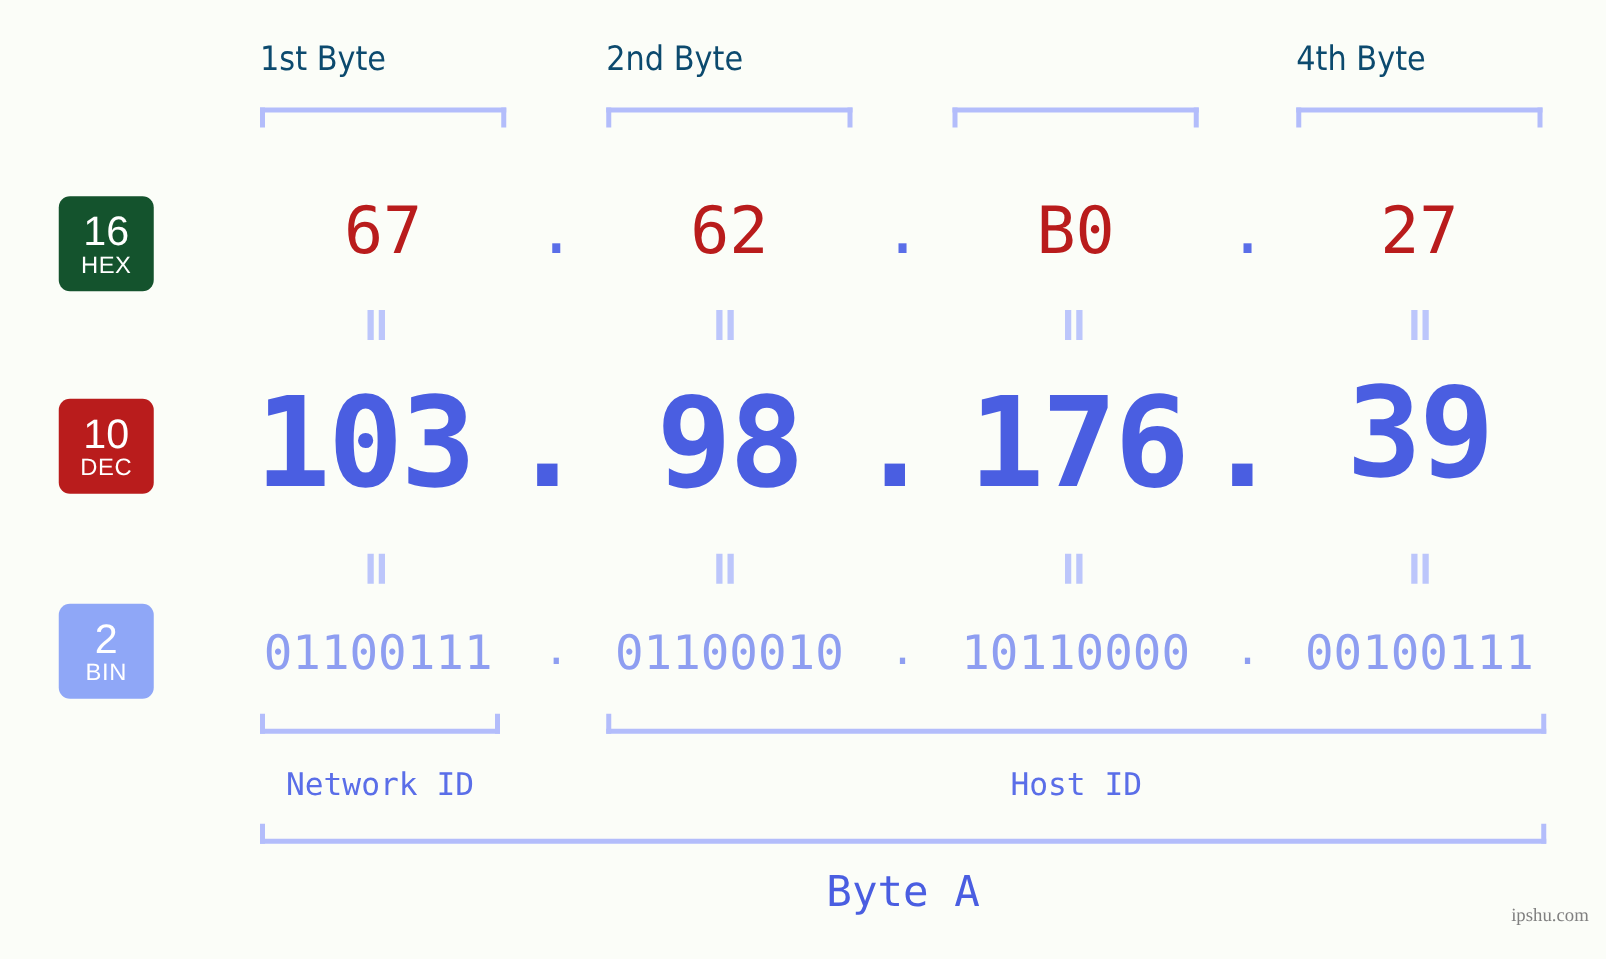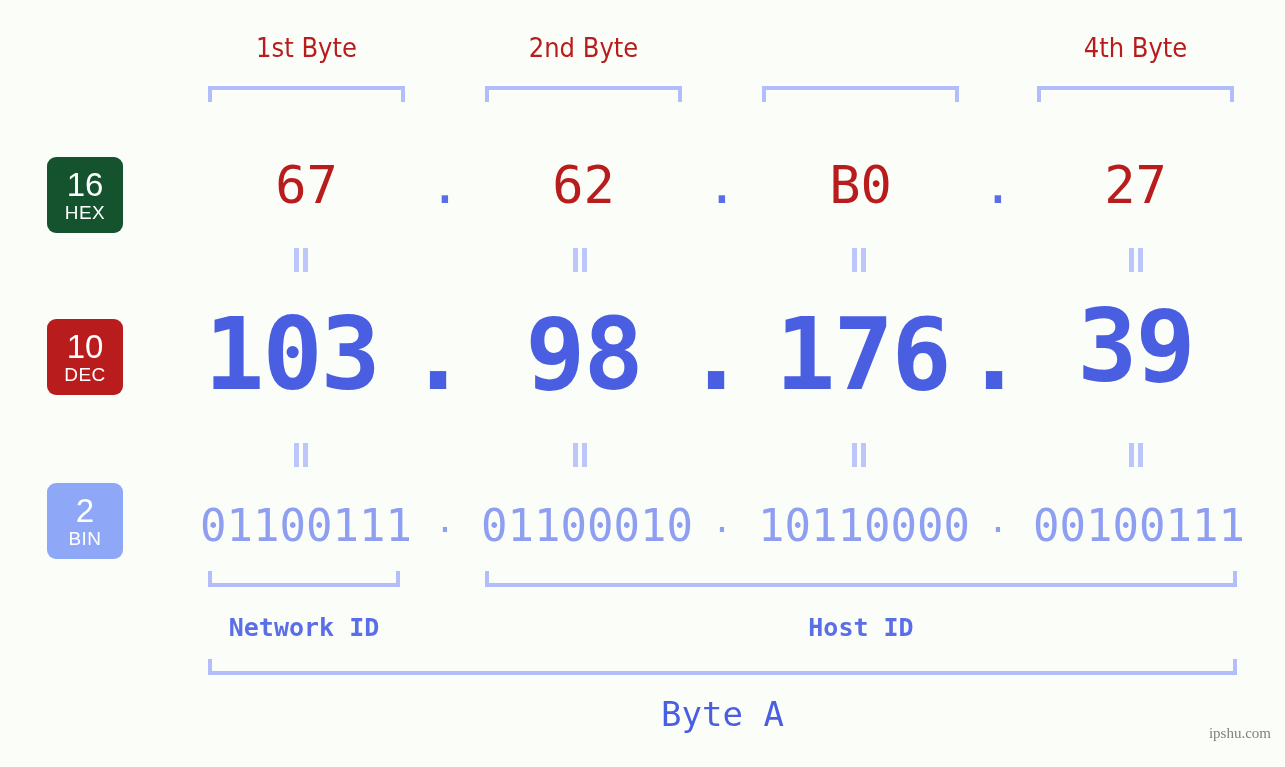--- a/index.html
+++ b/index.html
@@ -21,22 +21,21 @@
     width: 1285px;
     height: 767px;
   }
 
   
   .byte-label {
     position: absolute;
     top: 32px;
     font-family: "DejaVu Sans Condensed", "Liberation Sans", sans-serif;
     font-size: 27px;
-    color: #b91c1c;
-    text-align: center;
+    color: #0c4a6e;
     letter-spacing: 0px;
     white-space: nowrap;
   }
 
   
   .bracket {
     position: absolute;
     box-sizing: border-box;
     border: 4px solid #b3bdfb;
   }
@@ -87,21 +86,21 @@
     color: #b91c1c;
     font-weight: 400;
   }
   .row-dec .val {
     font-size: 100px;
     color: #4a5ee1;
     font-weight: 700;
     letter-spacing: -2px;
   }
   .row-bin .val {
-    font-size: 44px;
+    font-size: 38px;
     color: #8e9ef1;
     font-weight: 400;
     letter-spacing: 0px;
   }
 
   .dot {
     position: absolute;
     white-space: nowrap;
     font-family: "DejaVu Sans Mono", monospace;
     text-align: center;
@@ -128,21 +127,20 @@
   .eqmark i.b { left: 10px; }
 
   
   .idlabel {
     position: absolute;
     font-family: "DejaVu Sans Mono", monospace;
     font-size: 25px;
     color: #5a6ee8;
     text-align: center;
     white-space: nowrap;
-    font-weight: bold;
   }
   .classlabel {
     position: absolute;
     font-family: "DejaVu Sans Mono", monospace;
     font-size: 34px;
     color: #4a5ee1;
     text-align: center;
     white-space: nowrap;
   }
 

